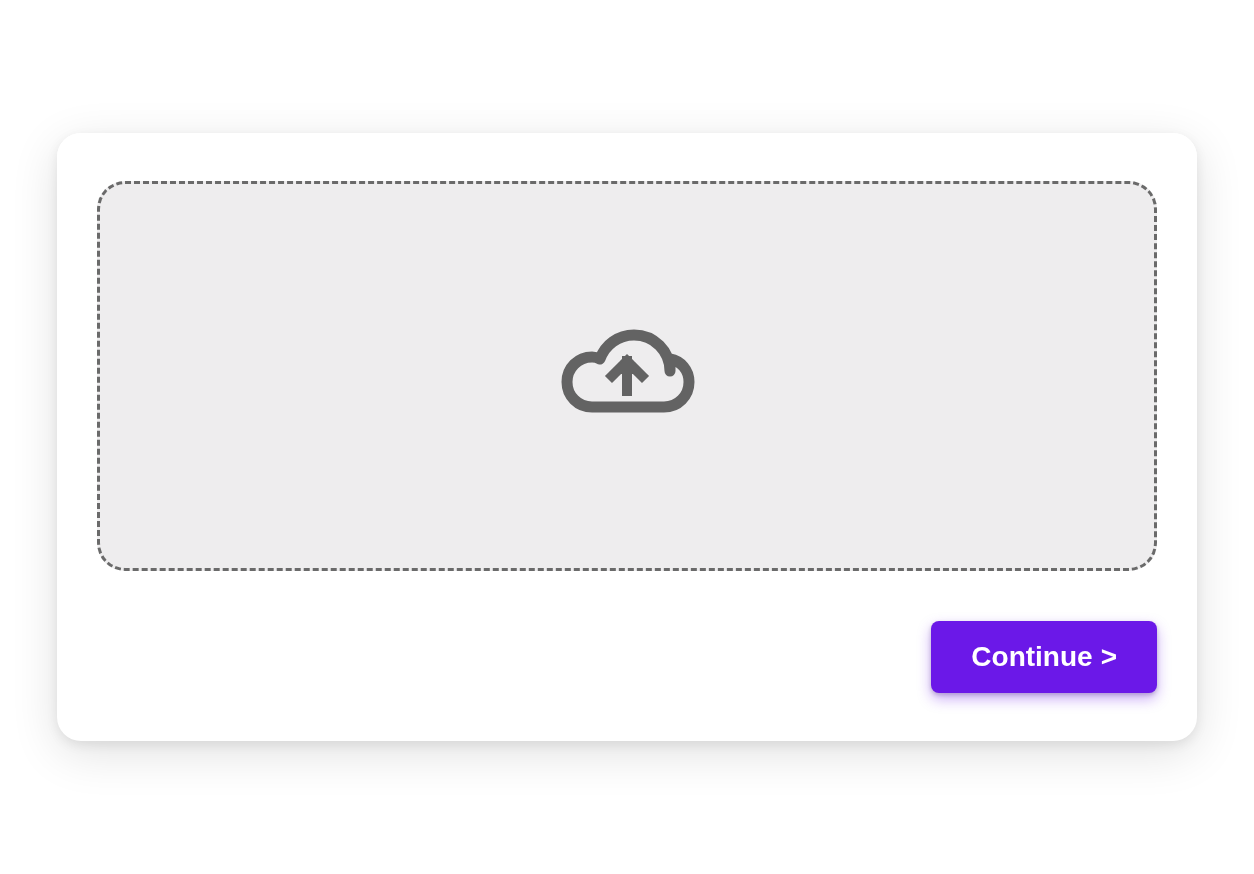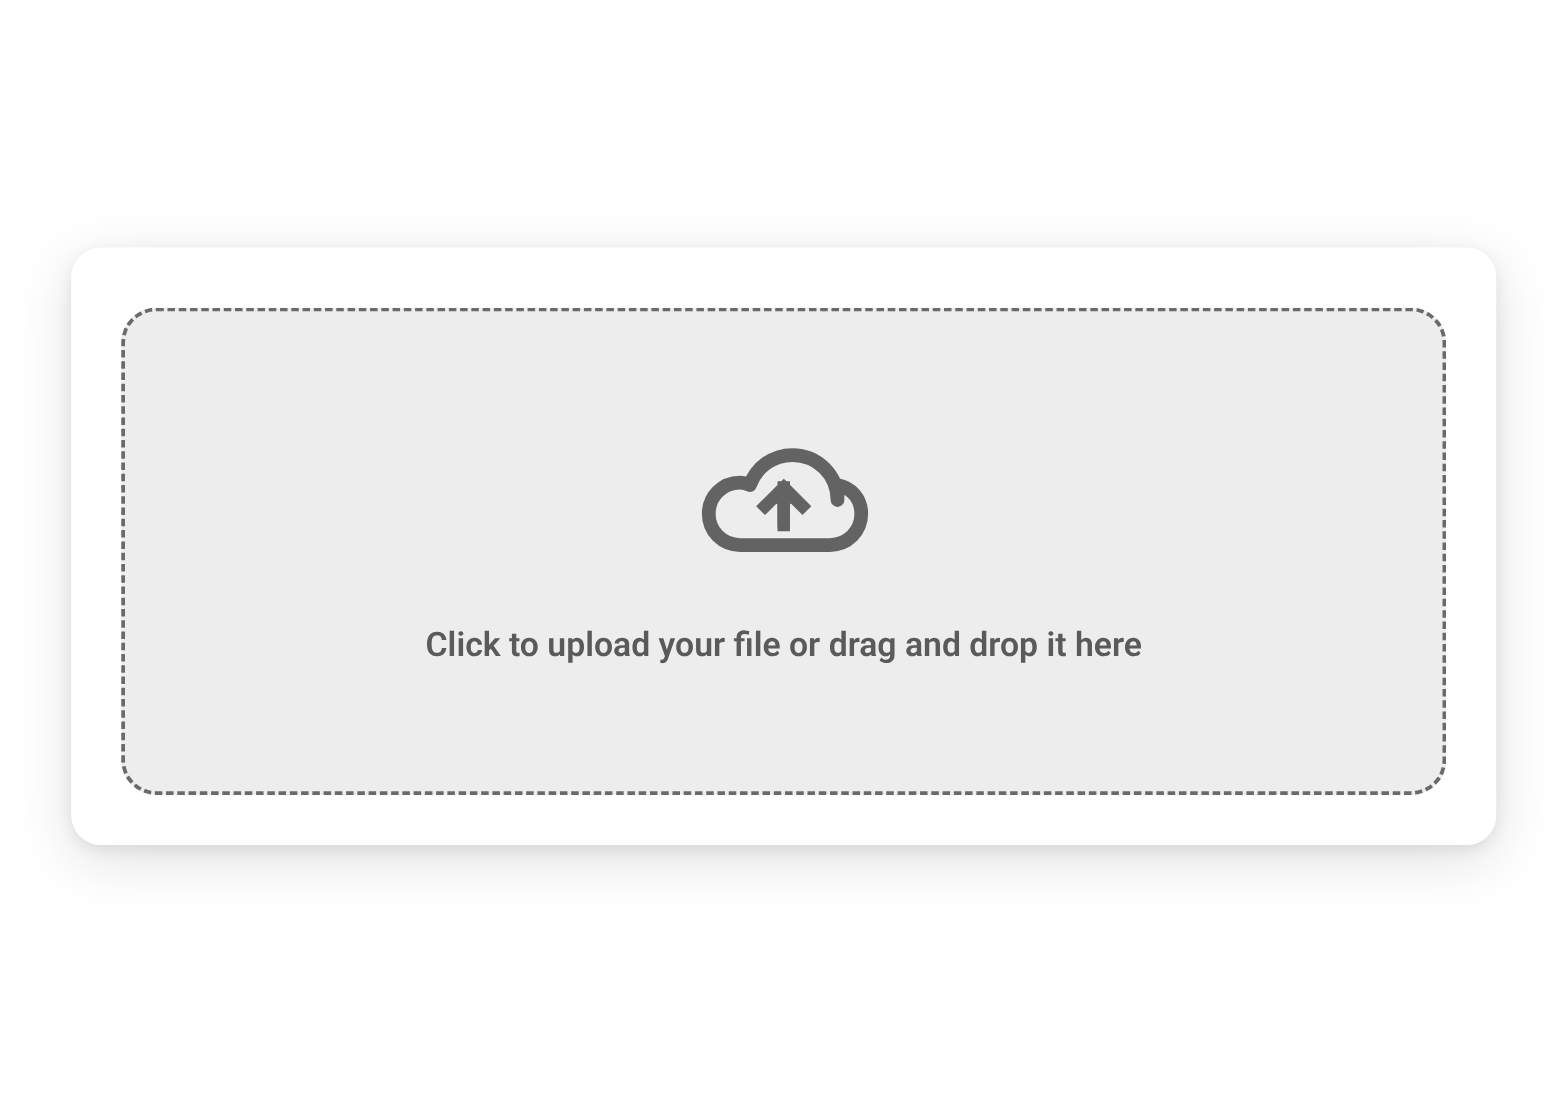--- a/index.html
+++ b/index.html
@@ -102,17 +102,22 @@
 
   <div class="card-body">
     <div class="dropzone">
       <div class="upload-icon-wrap">
         <svg width="150" height="110" viewBox="0 0 150 110" fill="none">
           <path d="M 118 50 C 118 30 102 14 82 14 C 66 14 53 24 48 38 C 46 37 43 36 40 36 C 26 36 15 47 15 61 C 15 75 26 86 40 86 L 112 86 C 126 86 137 75 137 61 C 137 49 129 40 118 38 C 118 42 118 46 118 50 Z" stroke="#636363" stroke-width="11" fill="none" stroke-linejoin="round"></path>
           <path d="M 75 70 L 75 40 M 75 40 L 60 55 M 75 40 L 90 55" stroke="#636363" stroke-width="10" fill="none" stroke-linecap="square" stroke-linejoin="miter"></path>
           <path d="M 75 36 L 58 53 L 70 53 L 70 72 L 80 72 L 80 53 L 92 53 Z" fill="#636363"></path>
         </svg>
       </div>
-      <div class="dropzone-text">Click to upload your file or drag and drop it here</div>
     </div>
   </div>
 
+  <div class="card-footer">
+    <button class="continue-btn">
+      <span>Continue</span>
+      <span class="chevron">&gt;</span>
+    </button>
+  </div>
 </div>
 
 </body></html>

